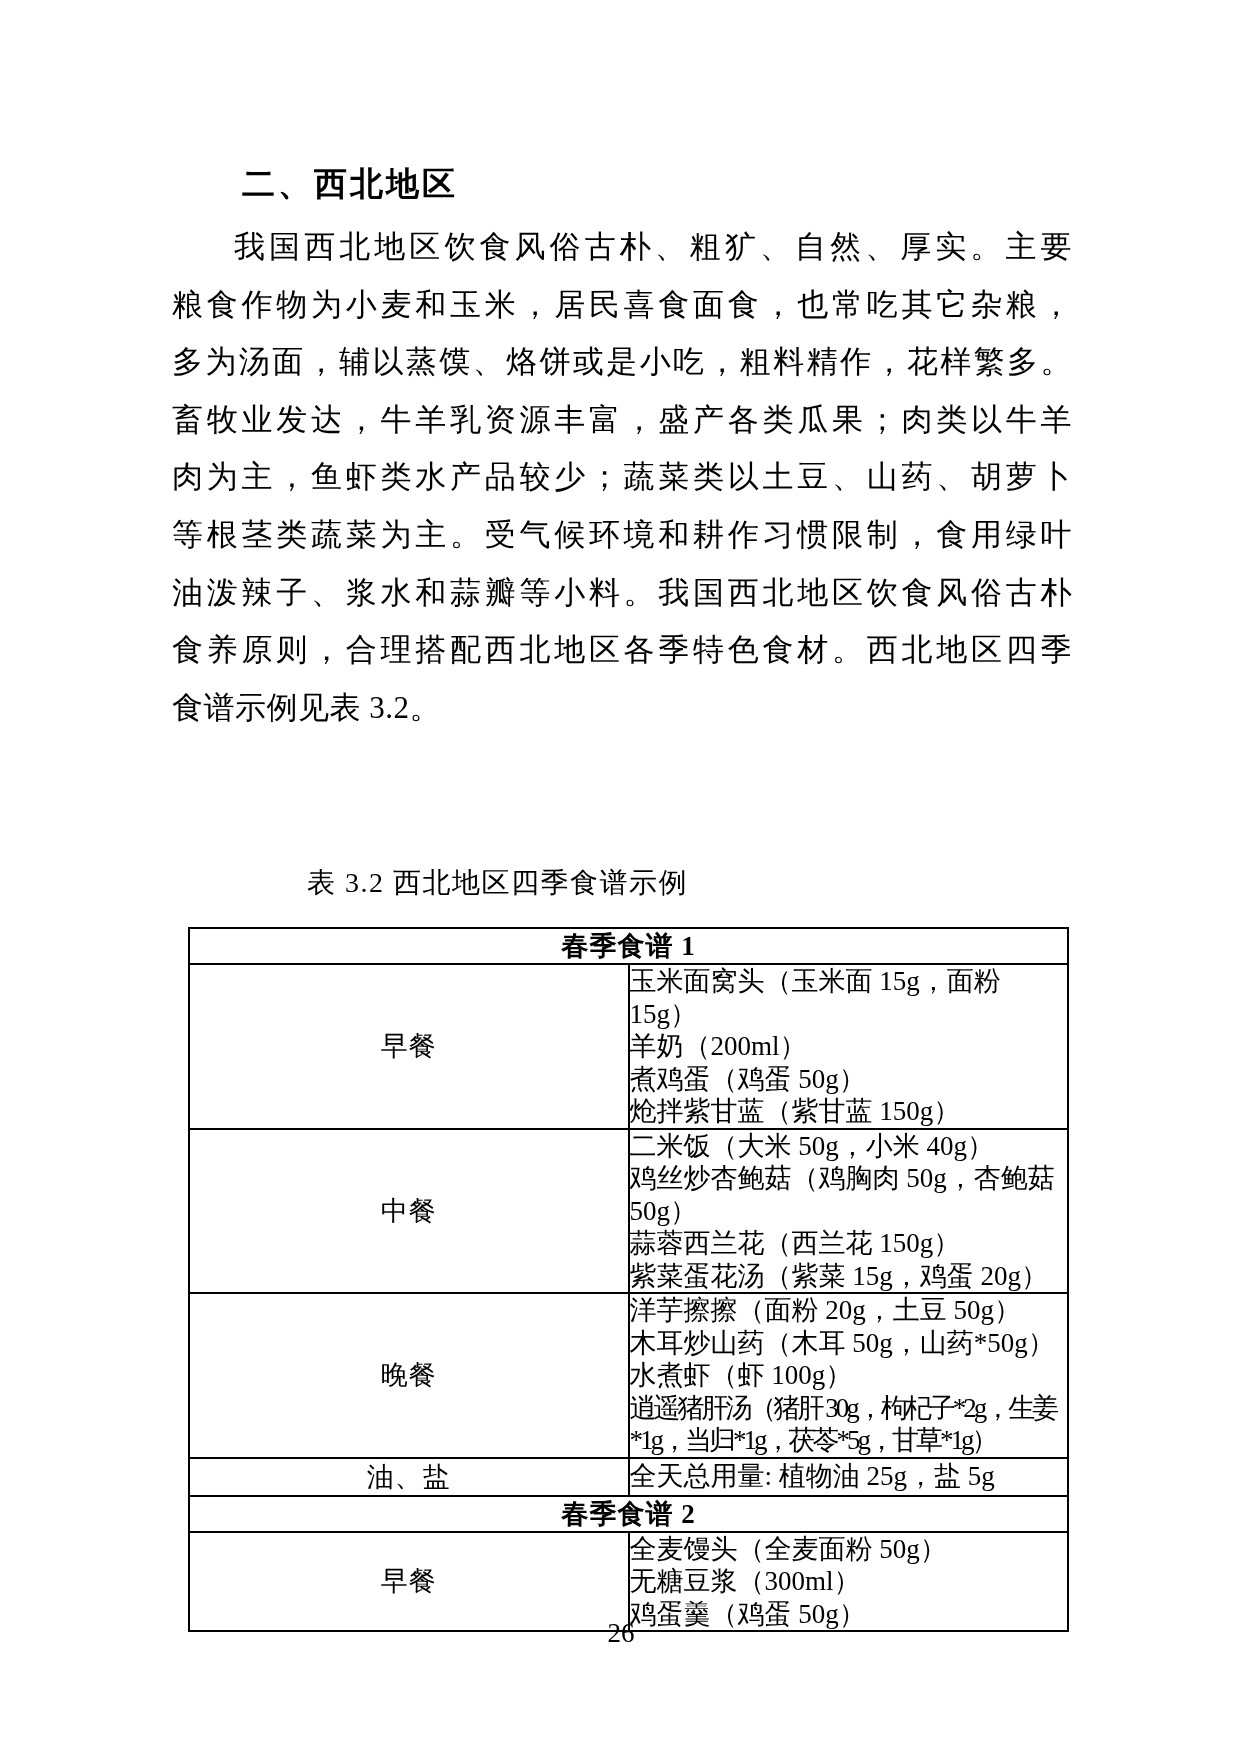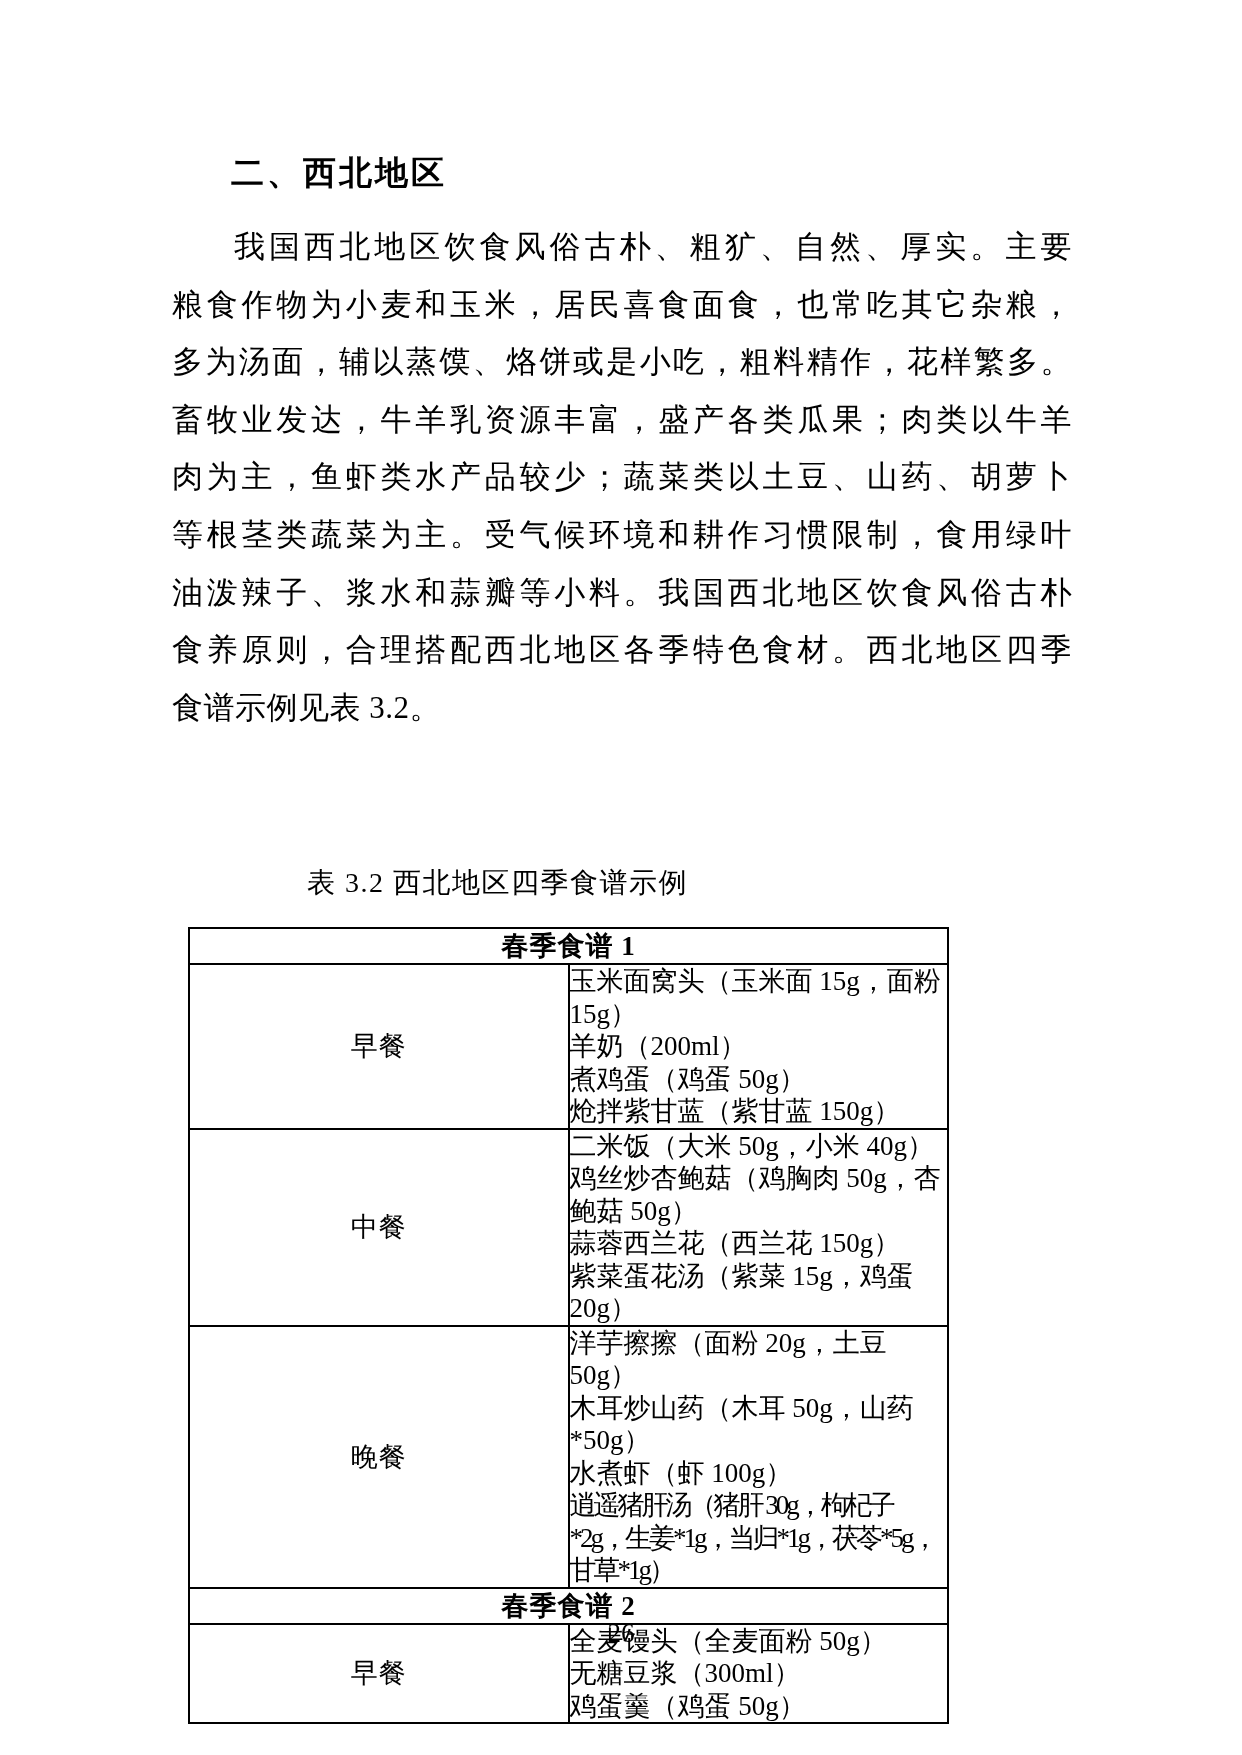--- a/index.html
+++ b/index.html
@@ -3,41 +3,41 @@
 <meta charset="utf-8">
 <style>
   html,body{margin:0;padding:0;}
   body{
     width:1242px;height:1755px;
     background:#ffffff;color:#000000;
     font-family:"Liberation Serif","DejaVu Serif",serif;
     position:relative;overflow:hidden;
   }
   .heading{
-    position:absolute;left:230px;top:150px;margin:1px;
+    position:absolute;left:230px;top:150px;margin:12px;
     font-family:"Liberation Sans","DejaVu Sans",sans-serif;
     font-size:33px;font-weight:bold;letter-spacing:3px;
   }
   .para{
     position:absolute;left:172px;top:218px;width:900px;
     font-size:31px;line-height:57.6px;
   }
   .para-line{
     text-align:justify;
     text-align-last:justify;
     letter-spacing:0.5px;
   }
   .para-line:first-child{text-indent:62px;}
   .para-line:last-child{text-align-last:left;}
   .caption{
     position:absolute;left:0;top:864px;width:995px;
     text-align:center;font-size:28px;letter-spacing:1.5px;
   }
   table.recipes{
-    position:absolute;left:188px;top:927px;width:761px;
+    position:absolute;left:188px;top:927px;width:881px;
     border-collapse:collapse;table-layout:fixed;
     border:2px solid #000;
   }
   table.recipes td{
     border:2px solid #000;
     font-size:27px;
     padding:0;
     vertical-align:middle;
   }
   td.sec-title{
@@ -107,20 +107,26 @@
       <tr>
         <td class="lbl">晚餐</td>
         <td class="cnt">
           <div class="item">洋芋擦擦（面粉 20g，土豆 50g）</div>
           <div class="item">木耳炒山药（木耳 50g，山药*50g）</div>
           <div class="item">水煮虾（虾 100g）</div>
           <div class="item tight">逍遥猪肝汤（猪肝 30g，枸杞子*2g，生姜*1g，当归*1g，茯苓*5g，甘草*1g）</div>
         </td>
       </tr>
 
+      <tr>
+        <td class="lbl">油、盐</td>
+        <td class="cnt">
+          <div class="item">全天总用量: 植物油 25g，盐 5g</div>
+        </td>
+      </tr>
 
       <tr>
         <td class="sec-title" colspan="2">春季食谱 2</td>
       </tr>
 
       <tr>
         <td class="lbl">早餐</td>
         <td class="cnt">
           <div class="item">全麦馒头（全麦面粉 50g）</div>
           <div class="item">无糖豆浆（300ml）</div>

